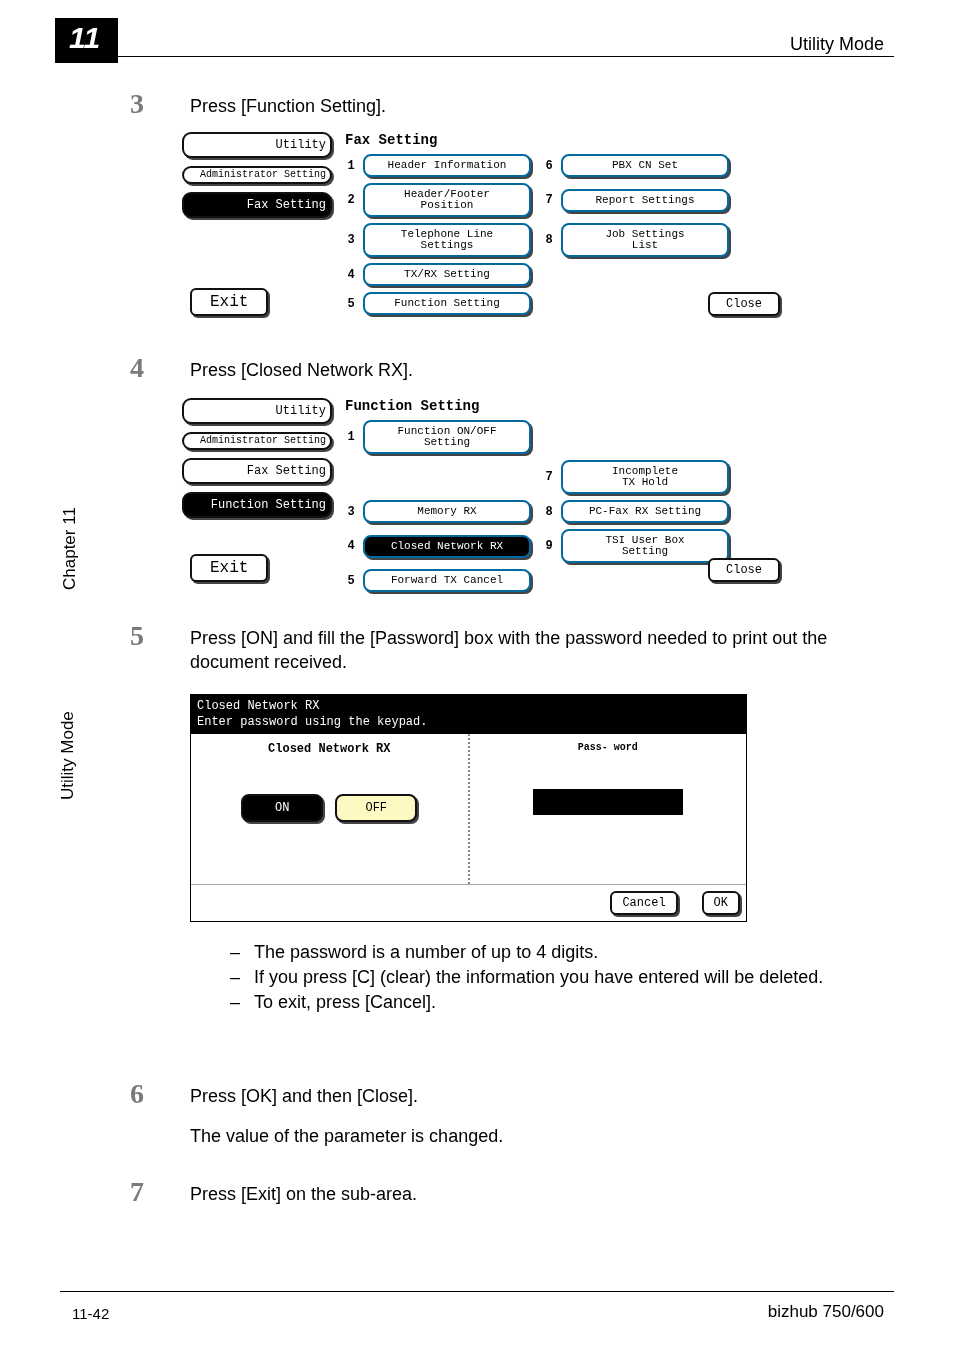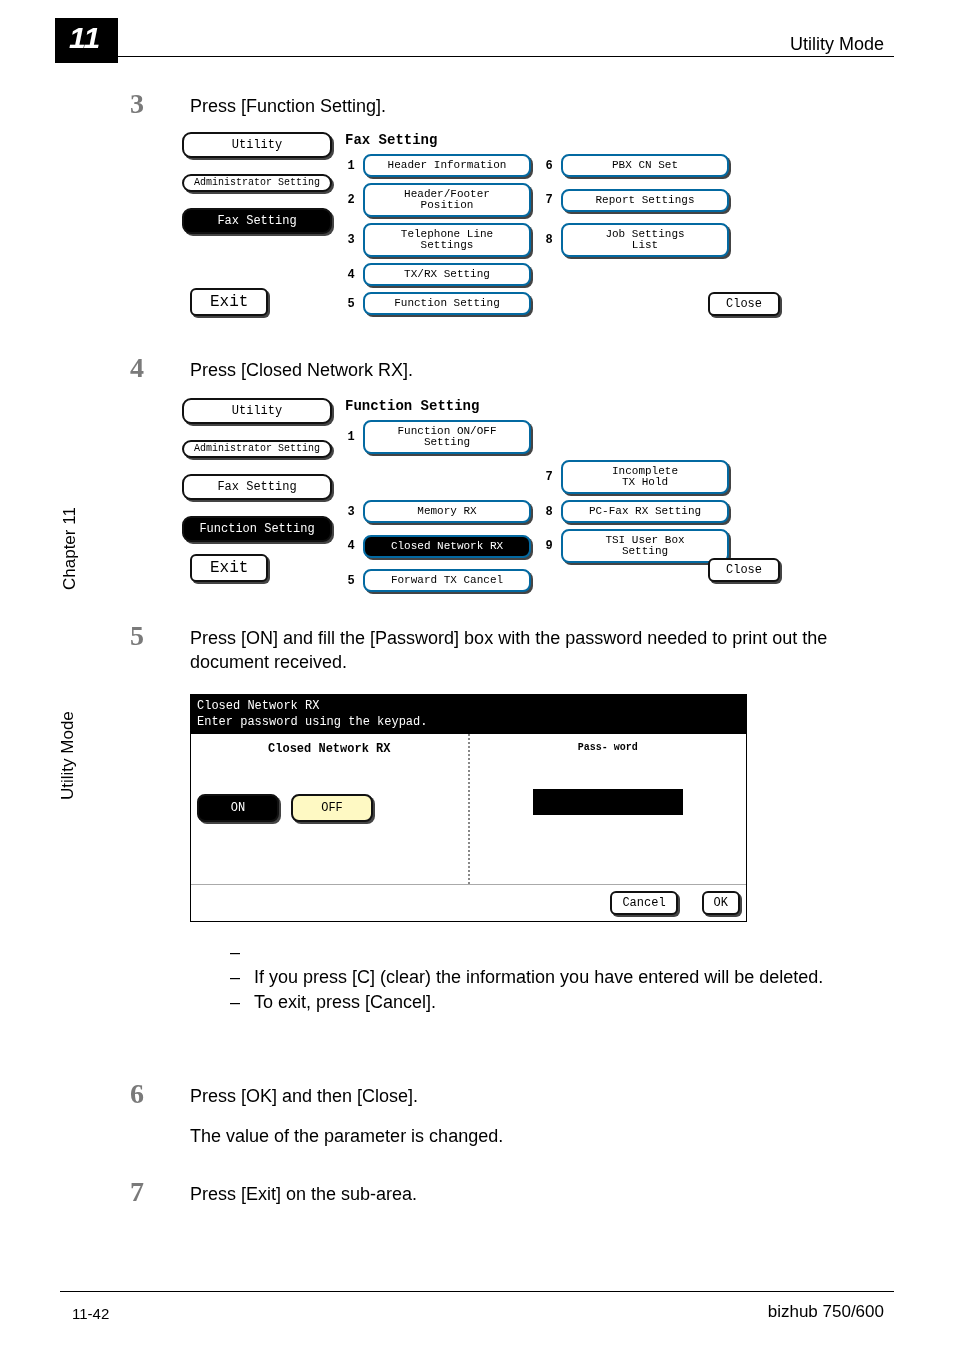--- a/index.html
+++ b/index.html
@@ -15,39 +15,39 @@
   .bullets{margin-left:90px;font-size:18px;line-height:1.4}
   .bullets .line{display:flex}
   .bullets .dash{width:24px;flex:none}
   .foot-left{position:absolute;bottom:30px;left:72px;font-size:15px}
   .foot-right{position:absolute;bottom:30px;right:70px;font-size:17px}
   .foot-line{position:absolute;bottom:60px;left:60px;right:60px;border-top:1px solid #000}
   
   .panel{position:absolute;left:190px;width:560px;border:0}
   .panel .side{position:absolute;left:-8px;top:0;width:150px}
   .panel .ptitle{position:absolute;left:155px;top:0;font-size:14px;font-family:'Courier New',monospace;font-weight:bold}
-  .pbtn{display:block;font-family:'Courier New',monospace;font-size:12px;line-height:1;border:2px solid #111;border-radius:9px;background:#fff;color:#000;text-align:center;padding:5px 4px;margin-bottom:16px;box-shadow:2px 2px 0 #444}
+  .pbtn{display:block;font-family:'Courier New',monospace;font-size:12px;line-height:1;border:2px solid #111;border-radius:9px;background:#fff;color:#000;text-align:right;padding:5px 4px;margin-bottom:8px;box-shadow:2px 2px 0 #444}
   .pbtn.sel{background:#000;color:#fff}
   .grid{position:absolute;left:155px;top:22px;right:-30px;display:flex;flex-wrap:wrap;gap:6px 12px;align-content:flex-start}
   .grow{display:flex;gap:6px;align-items:center}
   .gnum{font-family:'Courier New',monospace;font-size:12px;font-weight:bold;width:12px;text-align:center}
   .gbtn{font-family:'Courier New',monospace;font-size:11px;border:2px solid #0369a1;border-radius:8px;background:#fff;color:#000;text-align:center;padding:4px 2px;box-shadow:2px 2px 0 #444;width:160px;white-space:pre-line;line-height:1}
   .gbtn.sel{background:#000;color:#fff}
   .gbtn.spacer{visibility:hidden}
   .pbottom{position:absolute;left:0;right:-30px;bottom:0;display:flex;justify-content:space-between;align-items:flex-end}
   .close{font-family:'Courier New',monospace;font-size:12px;border:2px solid #111;border-radius:6px;background:#fff;padding:3px 16px;box-shadow:2px 2px 0 #444}
   .exit{font-family:'Courier New',monospace;font-size:16px;border:2px solid #111;border-radius:6px;background:#fff;padding:3px 18px;box-shadow:2px 2px 0 #444}
   
   .dlg{position:absolute;left:190px;width:555px;border:1px solid #000}
   .dlg .bar{background:#000;color:#fff;font-family:'Courier New',monospace;font-size:12px;padding:4px 6px;line-height:1.3}
   .dlg .body{display:flex;height:150px}
   .dlg .half{flex:1;border-right:2px dotted #888;padding:6px;position:relative}
   .dlg .half:last-child{border-right:0}
   .dlg .lbl{font-family:'Courier New',monospace;font-size:12px;font-weight:bold;text-align:center;margin-top:2px}
-  .dlg .tog{display:flex;gap:12px;justify-content:flex-start;margin-top:38px}
+  .dlg .tog{display:flex;gap:12px;justify-content:center;margin-top:38px}
   .dlg .tbtn{font-family:'Courier New',monospace;font-size:12px;border:2px solid #111;border-radius:8px;background:#fef9c3;padding:5px 0;box-shadow:2px 2px 0 #444;width:78px;text-align:center}
   .dlg .tbtn.sel{background:#000;color:#fff}
   .dlg .pwbox{width:150px;height:26px;background:#000;margin:36px auto 0}
   .dlg .foot{border-top:1px solid #aaa;padding:6px;display:flex;justify-content:flex-end;gap:24px}
   .dlg .dbtn{font-family:'Courier New',monospace;font-size:12px;border:2px solid #111;border-radius:6px;background:#fff;padding:3px 10px;box-shadow:2px 2px 0 #444}
 </style>
 </head>
 <body>
 <div class="page">
   <div class="chapter-tab">11</div>
@@ -202,20 +202,21 @@
     <div class="foot">
       <span class="dbtn">Cancel</span>
       <span class="dbtn">OK</span>
     </div>
   </div>
 
   <div class="step" style="top:940px">
     <div class="bullets">
       <div class="line">
           <span class="dash">–</span>
+          <span>The password is a number of up to 4 digits.</span>
         </div>
       <div class="line">
           <span class="dash">–</span>
           <span>If you press [C] (clear) the information you have entered will be deleted.</span>
         </div>
       <div class="line">
           <span class="dash">–</span>
           <span>To exit, press [Cancel].</span>
         </div>
     </div>

